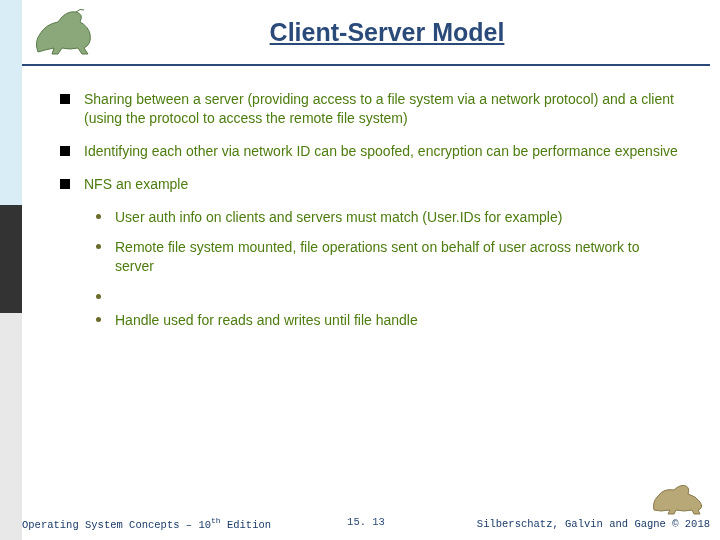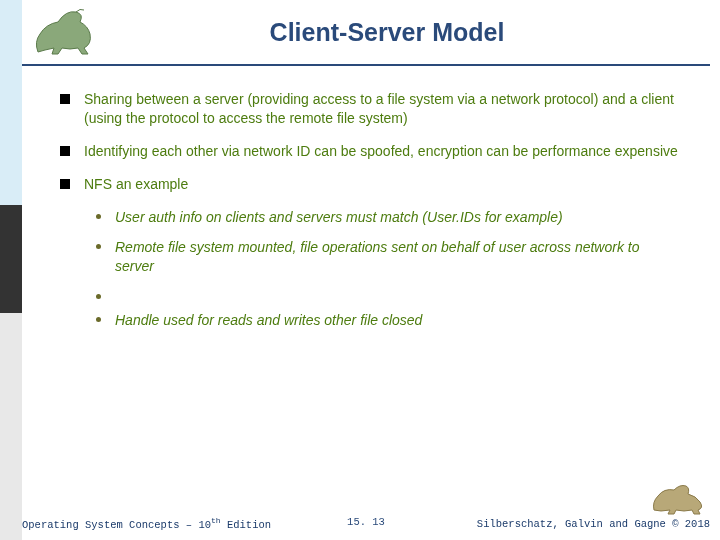--- a/index.html
+++ b/index.html
@@ -32,20 +32,21 @@
     margin-left: 6px;
     position: relative;
   }
   .title {
     flex: 1;
     text-align: center;
     font-size: 25px;
     font-weight: bold;
     color: #2a4a7a;
     padding-right: 60px;
+    text-decoration: underline;
   }
   .rule {
     position: absolute;
     left: 22px; right: 10px; top: 64px;
     height: 2px;
     background: #2a4a7a;
   }
   .content {
     position: absolute;
     left: 60px; right: 40px; top: 90px;
@@ -61,21 +62,20 @@
     width: 10px; height: 10px;
     background: #000;
     flex: 0 0 10px;
     margin-right: 14px;
     margin-top: 4px;
   }
   .b2 {
     display: flex;
     margin-left: 36px;
     margin-bottom: 12px;
-    font-style: italic;
   }
   .b2 .dot {
     width: 5px; height: 5px;
     background: #6a6a2a;
     border-radius: 50%;
     flex: 0 0 5px;
     margin-right: 14px;
     margin-top: 6px;
   }
   .footer {
@@ -142,21 +142,21 @@
   </div>
   <div class="b2">
     <div class="dot"></div>
     <div>Remote file system mounted, file operations sent on behalf of user across network to server</div>
   </div>
   <div class="b2">
     <div class="dot"></div>
   </div>
   <div class="b2">
     <div class="dot"></div>
-    <div>Handle used for reads and writes other file closed</div>
+    <div>Handle used for reads and writes until file handle</div>
   </div>
 </div>
 
 <div class="footer">
   <div class="footer-left">
     <span>Operating System Concepts – 10</span><sup>th</sup><span> Edition</span>
   </div>
   <div class="footer-center">15. 13</div>
   <div class="fr-wrap">
     <div class="dino-br">

